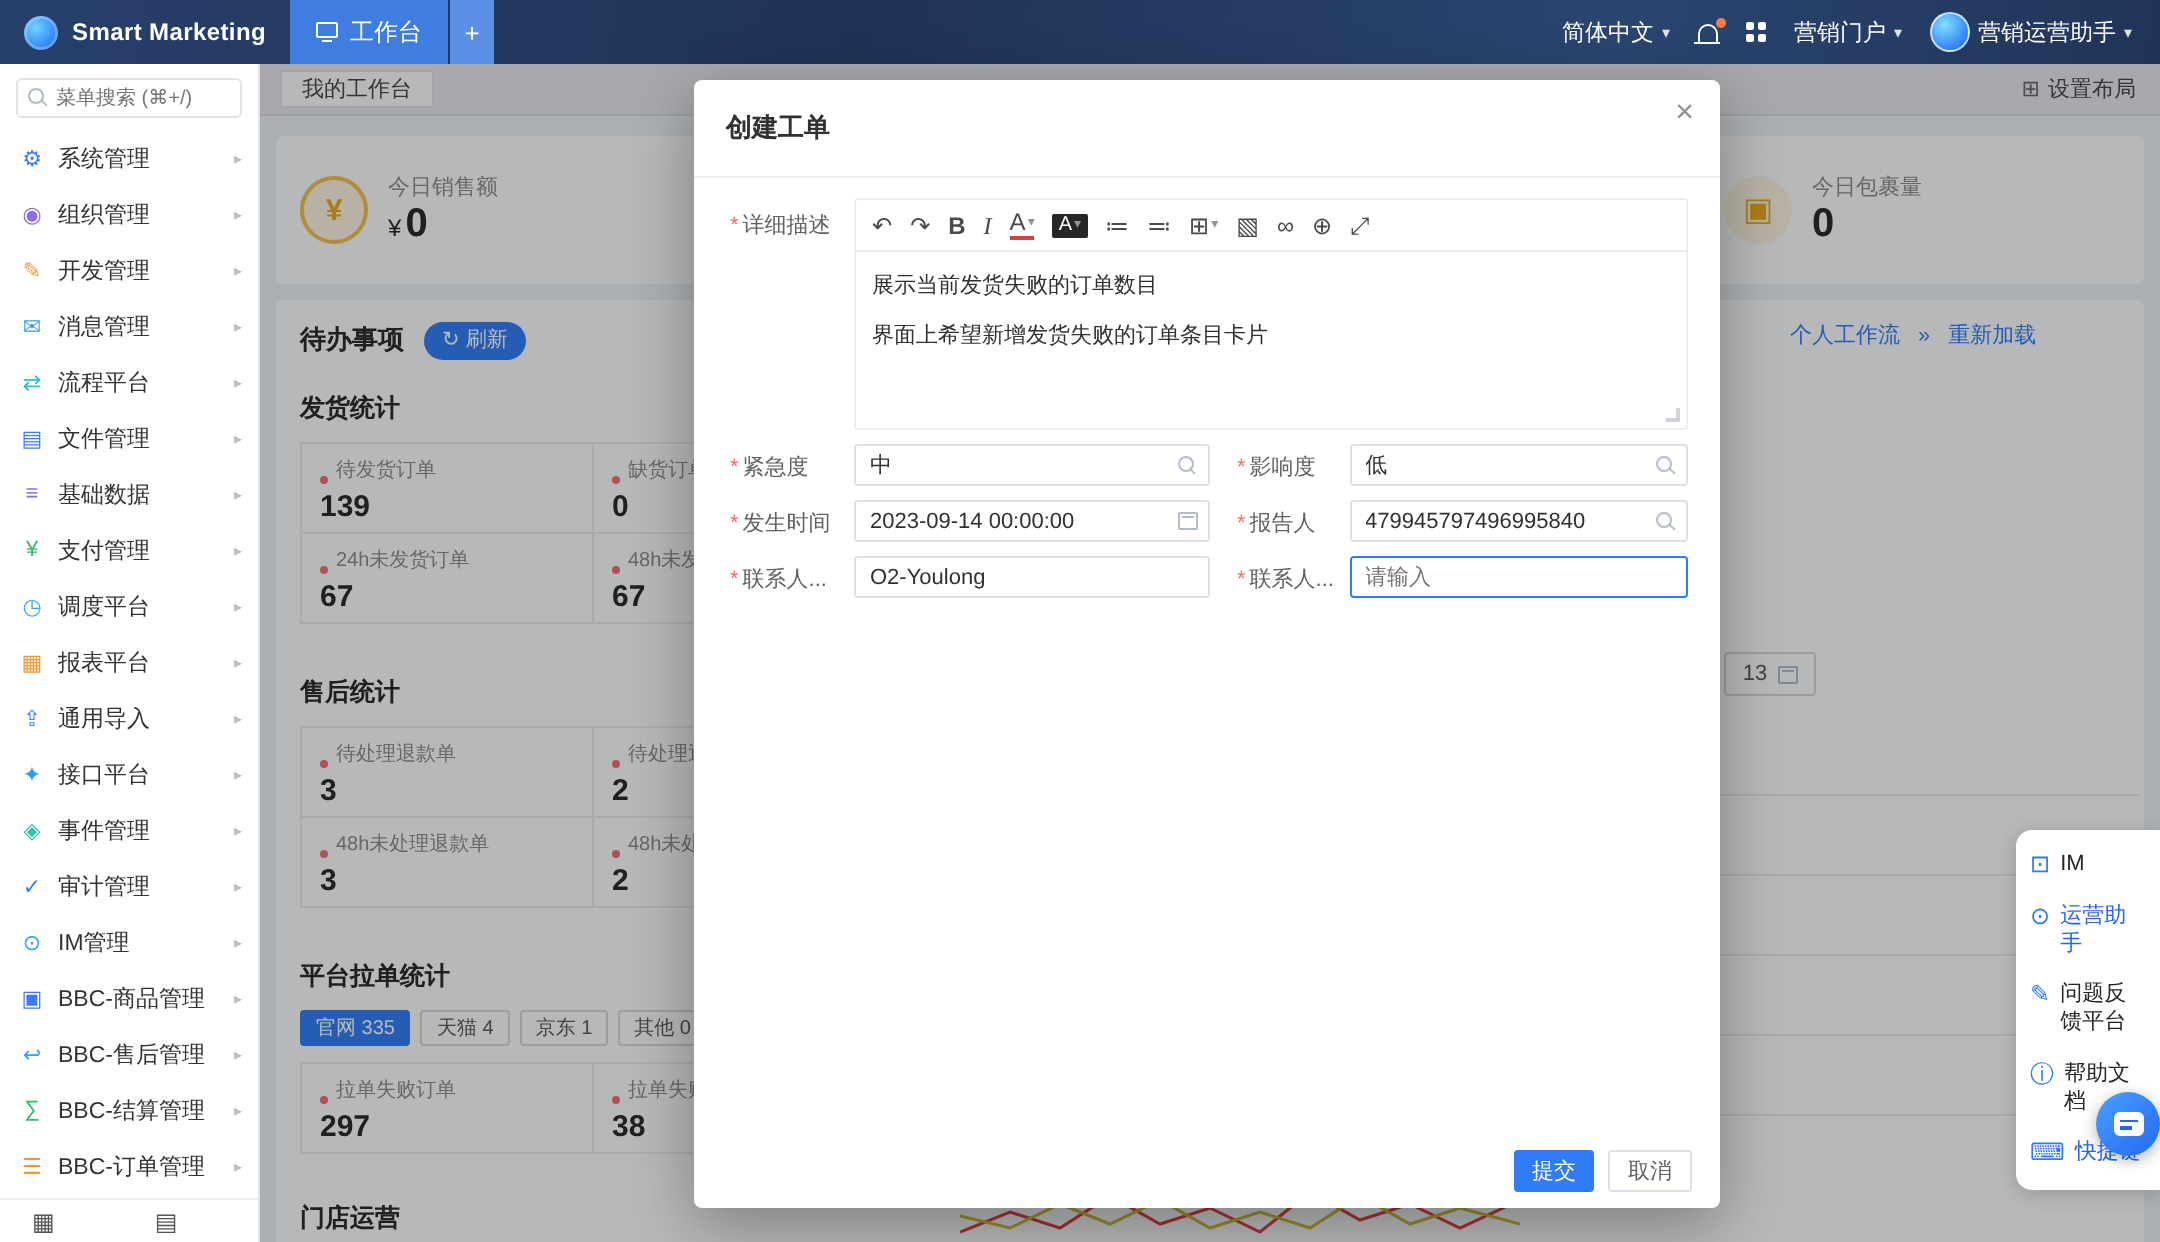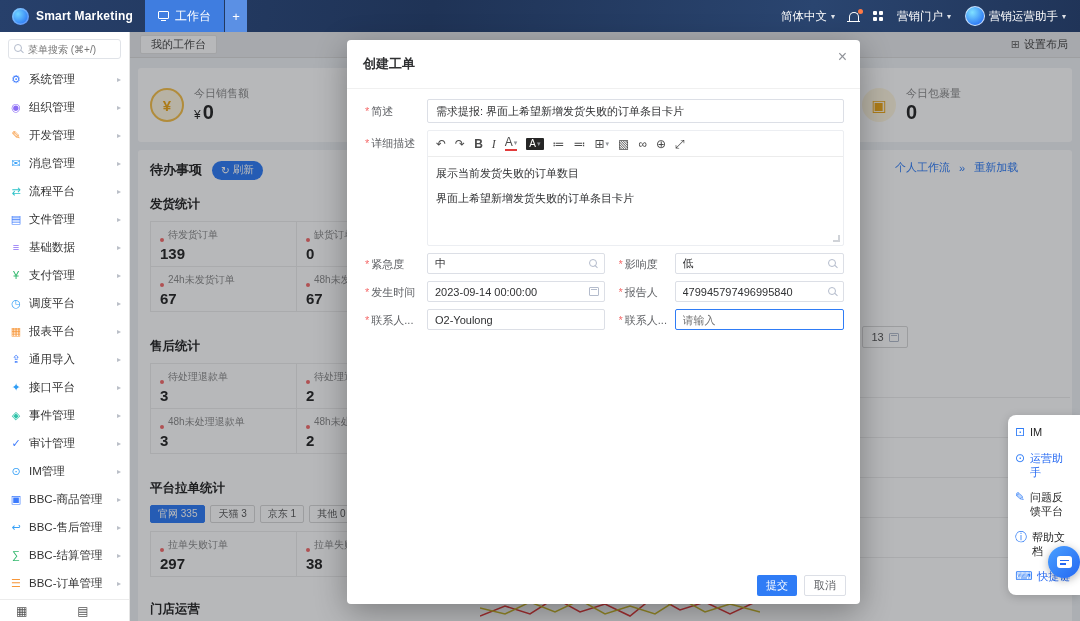--- a/index.html
+++ b/index.html
@@ -373,21 +373,21 @@
               <div class="sc-lab">
                 <span class="sc-dot"></span>
                 <span>48h未处理退货单</span>
               </div>
               <div class="sc-val">2</div>
             </div>
           </div>
           <div class="sec-title sec-2">平台拉单统计</div>
           <div class="ptabs">
             <div class="ptab active">官网 335</div>
-            <div class="ptab">天猫 3</div>
+            <div class="ptab">天猫 4</div>
             <div class="ptab">京东 1</div>
             <div class="ptab">其他 0</div>
           </div>
           <div class="stat-grid">
             <div class="stat-cell">
               <div class="sc-lab">
                 <span class="sc-dot"></span>
                 <span>拉单失败订单</span>
               </div>
               <div class="sc-val">297</div>
@@ -453,24 +453,20 @@
     <span class="fab-bubble"></span>
   </div>
 
   <div class="modal">
     <div class="m-head">
       <span class="m-title">创建工单</span>
       <span class="m-close">×</span>
     </div>
     <div class="m-body">
 
-      <div class="f-row">
-        <span class="f-lab"><span class="req">*</span><span>简述</span></span>
-        <input class="f-input" value="需求提报: 界面上希望新增发货失败的订单条目卡片" style="">
-      </div>
 
       <div class="f-row top">
         <span class="f-lab" style="padding-top:6px"><span class="req">*</span><span>详细描述</span></span>
         <div class="editor">
           <div class="ed-toolbar">
               <span class="ed-ic ">↶</span>
               <span class="ed-ic ">↷</span>
               <span class="ed-ic bold">B</span>
               <span class="ed-ic italic">I</span>
               <span class="ed-ic fcolor">A<span class="ed-caret">▾</span></span>

